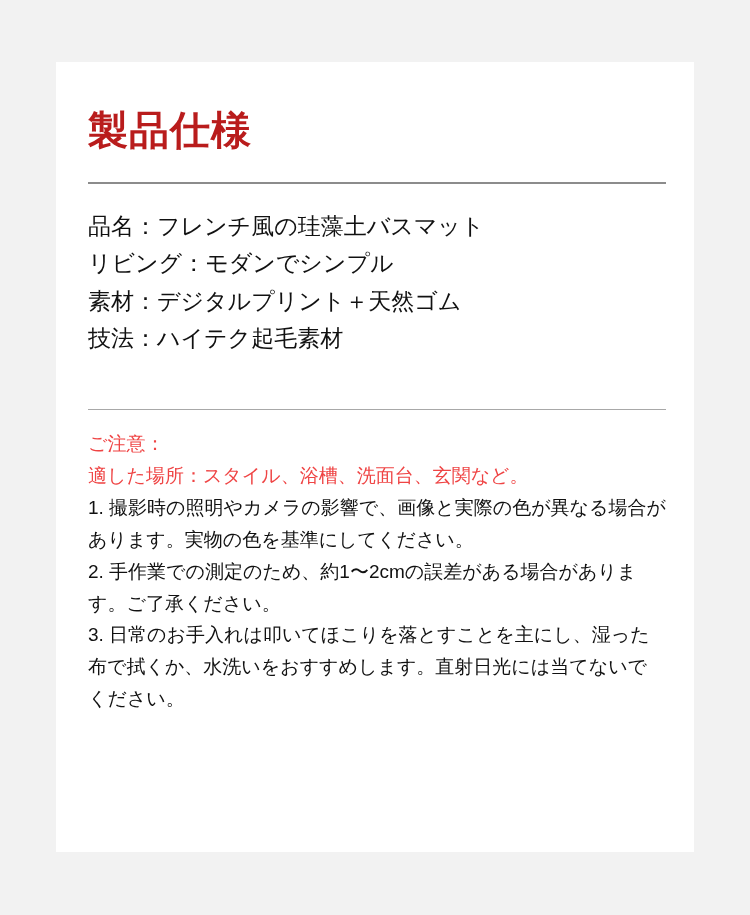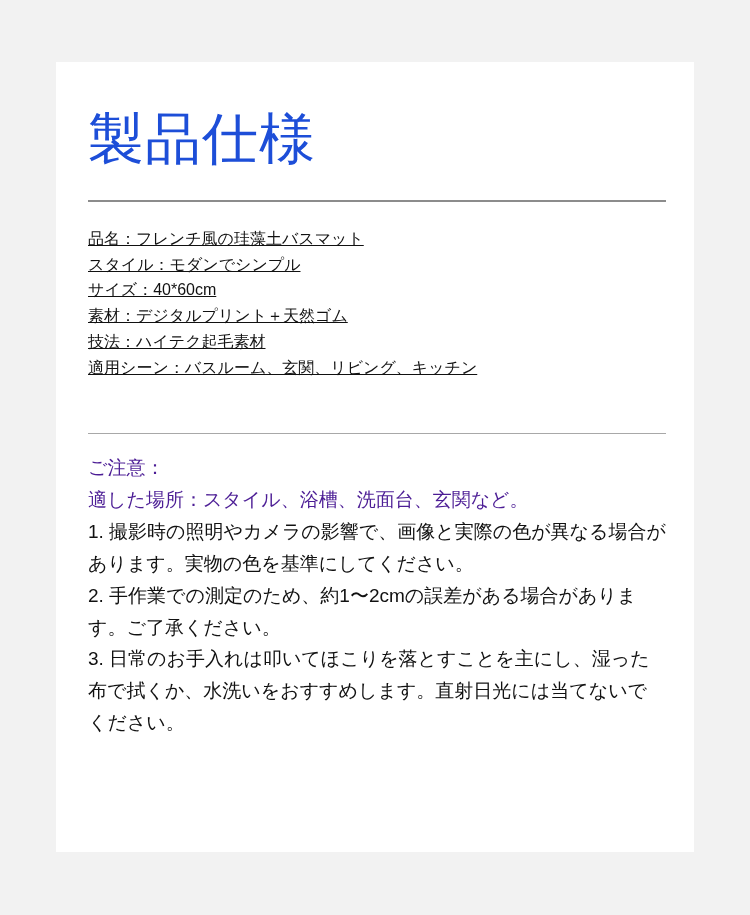--- a/index.html
+++ b/index.html
@@ -28,56 +28,55 @@
     height: 790px;
     background: #ffffff;
   }
   .inner {
     position: absolute;
     left: 32px;
     top: 46px;
     width: 574px;
   }
   .spec-title {
-    font-size: 56px;
-    font-weight: normal;
+    font-size: 40px;
+    font-weight: bold;
     letter-spacing: 1px;
     line-height: 1.1;
     margin: 0 0 0 0;
-    color: #1d4ed8;
+    color: #b91c1c;
   }
   .rule {
     height: 2px;
     background: #8c8c8c;
     margin: 30px 0 0 0;
     width: 578px;
   }
   .rule.thin {
     height: 1px;
     background: #a8a8a8;
   }
   .spec-list {
     margin: 0;
     padding: 24px 0 22px 0;
     list-style: none;
   }
   .spec-list li {
-    font-size: 16px;
+    font-size: 23px;
     line-height: 1.62;
     color: #111111;
     white-space: nowrap;
-    text-decoration: underline;
   }
   .notes {
     padding: 18px 0 0 0;
   }
   .notes .note-line {
     font-size: 19px;
     line-height: 1.68;
-    color: #4c1d95;
+    color: #ef4444;
   }
   .notes .note-block {
     font-size: 19px;
     line-height: 1.68;
     color: #111111;
     margin: 0;
     width: 578px;
   }
   .edge-dot {
     position: absolute;
@@ -96,25 +95,23 @@
 <div class="page">
   <div class="card">
     <div class="inner">
 
       <h1 class="spec-title">製品仕様</h1>
 
       <div class="rule"></div>
 
       <ul class="spec-list">
         <li>品名：フレンチ風の珪藻土バスマット</li>
-        <li>スタイル：モダンでシンプル</li>
-        <li>サイズ：40*60cm</li>
+        <li>リビング：モダンでシンプル</li>
         <li>素材：デジタルプリント＋天然ゴム</li>
         <li>技法：ハイテク起毛素材</li>
-        <li>適用シーン：バスルーム、玄関、リビング、キッチン</li>
       </ul>
 
       <div class="rule thin"></div>
 
       <div class="notes">
         <div class="note-line">ご注意：</div>
         <div class="note-line">適した場所：スタイル、浴槽、洗面台、玄関など。</div>
         <p class="note-block">1. 撮影時の照明やカメラの影響で、画像と実際の色が異なる場合があります。実物の色を基準にしてください。</p>
         <p class="note-block">2. 手作業での測定のため、約1〜2cmの誤差がある場合があります。ご了承ください。</p>
         <p class="note-block">3. 日常のお手入れは叩いてほこりを落とすことを主にし、湿った布で拭くか、水洗いをおすすめします。直射日光には当てないでください。</p>

